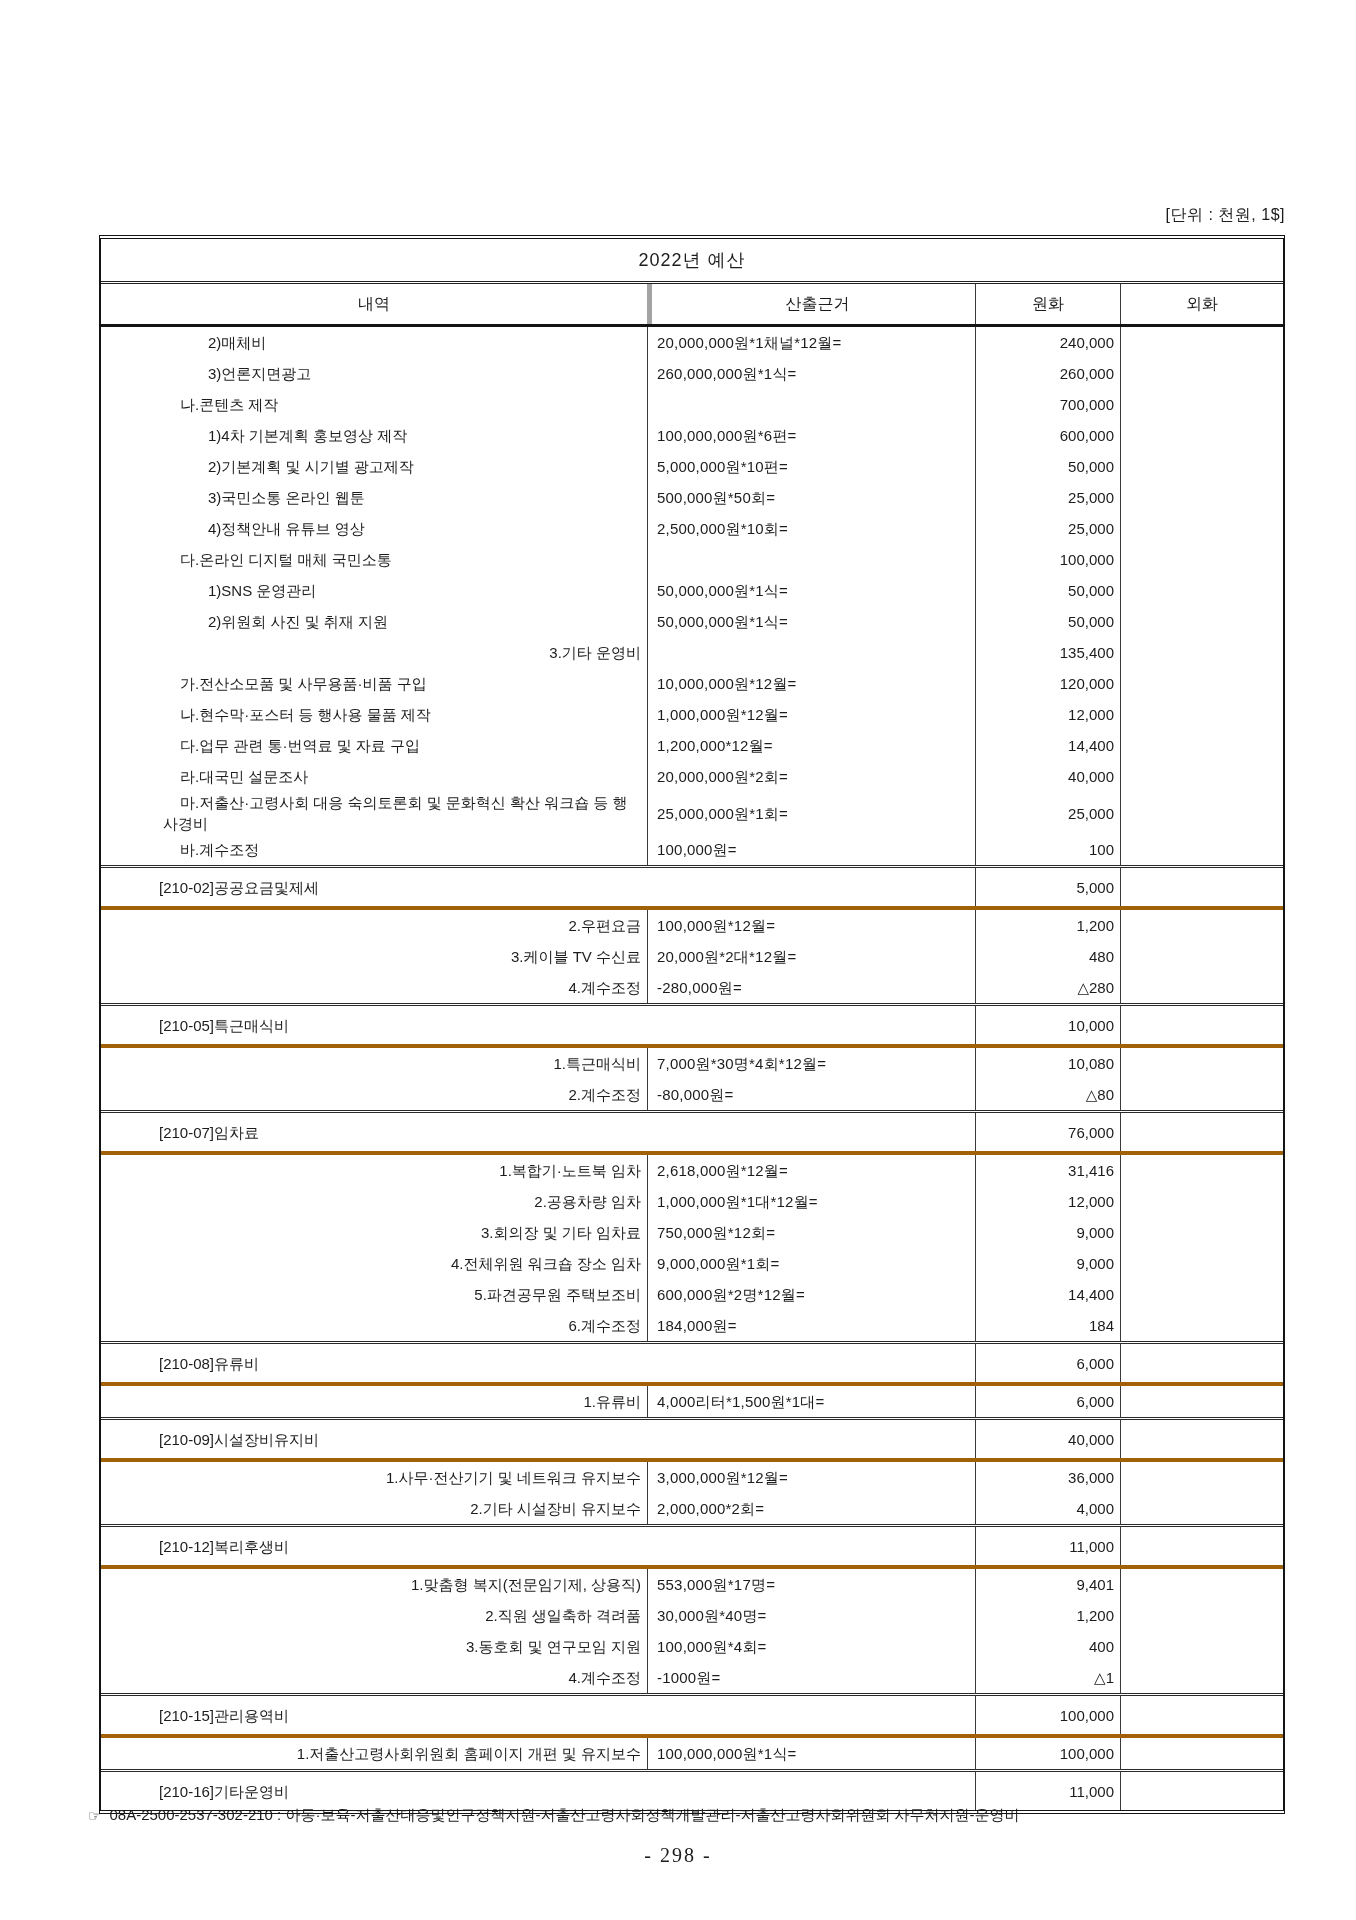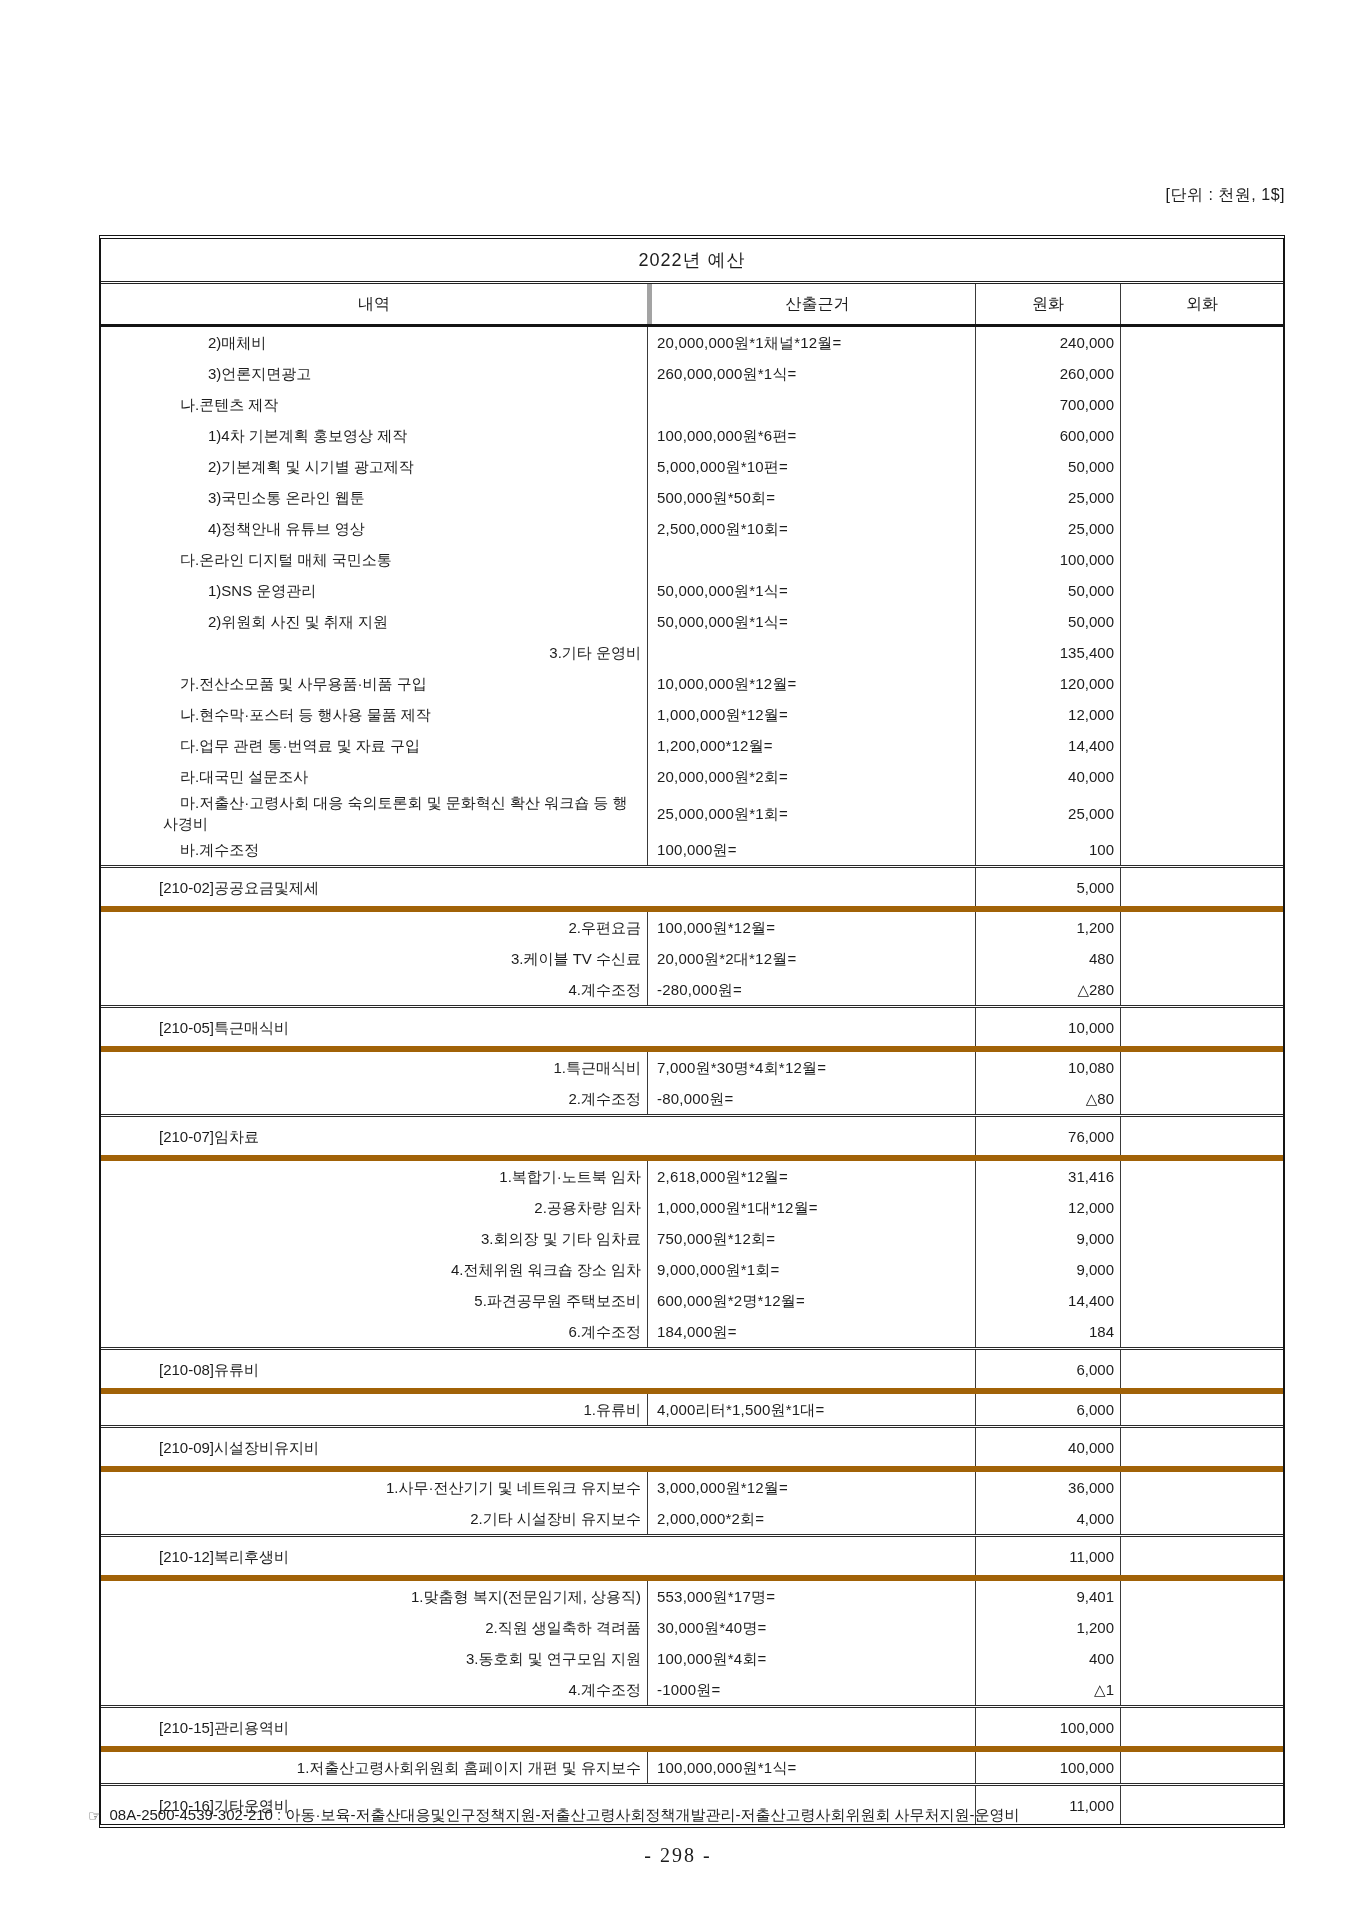--- a/index.html
+++ b/index.html
@@ -2,21 +2,21 @@
 <html><head>
 <meta charset="utf-8">
 <style>
   html,body { margin:0; padding:0; background:#e8e8e8; }
   .page {
     position:relative; width:1356px; height:1920px; background:#ffffff;
     font-family:"Liberation Sans","DejaVu Sans",sans-serif; color:#1c1c1c;
     margin:0 auto; overflow:hidden;
   }
   .unit-label {
-    position:absolute; top:185px; right:71px; font-size:16px; letter-spacing:0.5px;
+    position:absolute; top:205px; right:71px; font-size:16px; letter-spacing:0.5px;
   }
   .budget-table {
     position:absolute; left:99px; top:235px; width:1186px; box-sizing:border-box;
     border-left:2px solid #141414; border-right:2px solid #141414;
     border-top:4px double #141414; border-bottom:4px double #141414;
   }
   .title-row {
     height:42px; display:flex; align-items:center; justify-content:center;
     font-size:18px; letter-spacing:1px; border-bottom:3px double #222;
   }
@@ -25,21 +25,21 @@
     display:flex; align-items:center; justify-content:center;
     font-size:16px; box-sizing:border-box;
   }
   .hc-item  { width:546px; }
   .hc-basis { width:328px; border-left:5px solid #a3a3a3;padding-left:8px; }
   .hc-krw   { width:145px; border-left:1px solid #3a3a3a; }
   .hc-fx    { flex:1;      border-left:1px solid #3a3a3a; }
 
   .rows {}
   .row { display:flex; min-height:31px; align-items:stretch; }
-  .row.section { min-height:38px; border-top:3px double #2a2a2a; border-bottom:6px solid #a16207; }
+  .row.section { min-height:38px; border-top:3px double #2a2a2a; border-bottom:4px solid #a16207; }
   .row.section:last-child { border-bottom:none; }
   .cell { box-sizing:border-box; display:flex; align-items:center; font-size:15px; line-height:1.4; }
   .c-item   { width:546px; padding-right:6px; }
   .c-merged { width:874px; }
   .c-basis  { width:328px; border-left:1px solid #3a3a3a; padding-left:9px; letter-spacing:0.2px; }
   .c-krw    { width:145px; border-left:1px solid #3a3a3a; justify-content:flex-end; padding-right:6px; }
   .c-fx     { flex:1;      border-left:1px solid #3a3a3a; }
   .c-item > span, .c-basis > span, .c-krw > span { display:block; width:100%; }
   .c-krw > span { text-align:right; }
 
@@ -577,18 +577,18 @@
     <div class="cell c-krw">
             <span>11,000</span>
           </div>
     <div class="cell c-fx"></div>
   </div>
       </div>
   </div>
 
   <div class="footnote">
     <span class="marker">☞</span>
-    <span>08A-2500-4539-302-210 : 아동·보육-저출산대응및인구정책지원-저출산고령사회정책개발관리-저출산고령사회위원회 사무처지원-운영비</span>
+    <span>08A-2500-2537-302-210 : 아동·보육-저출산대응및인구정책지원-저출산고령사회정책개발관리-저출산고령사회위원회 사무처지원-운영비</span>
   </div>
 
   <div class="page-number">- 298 -</div>
 
 </div>
 
 </body></html>

